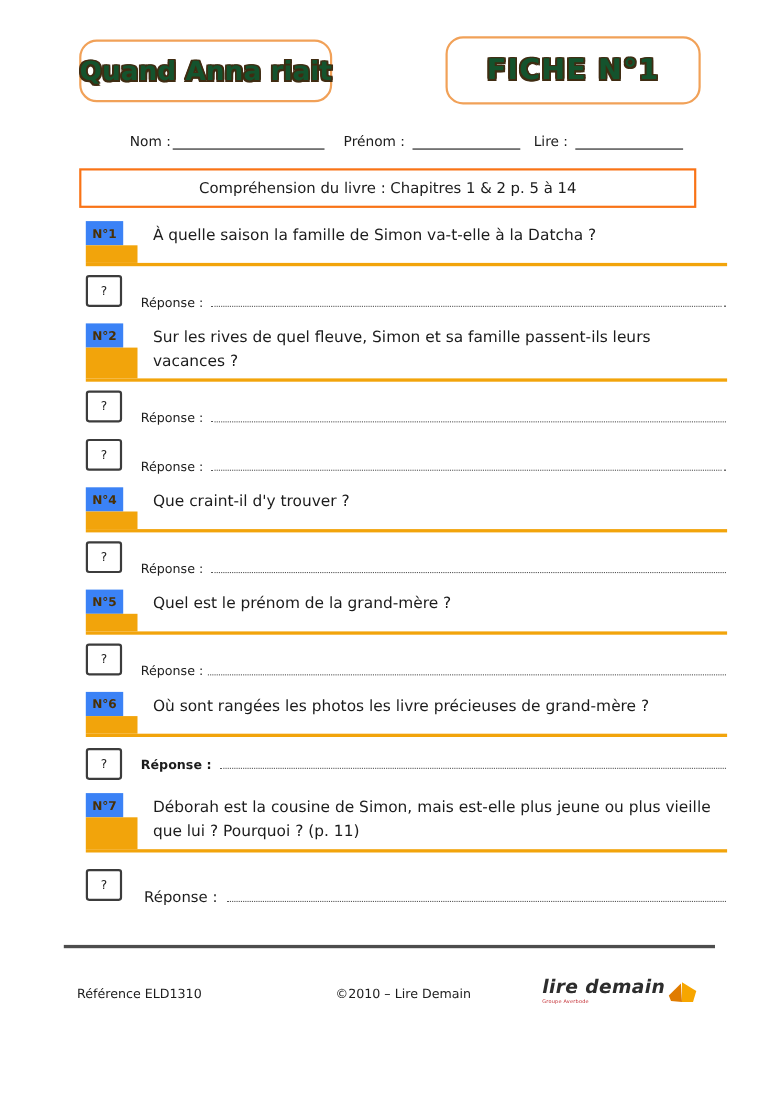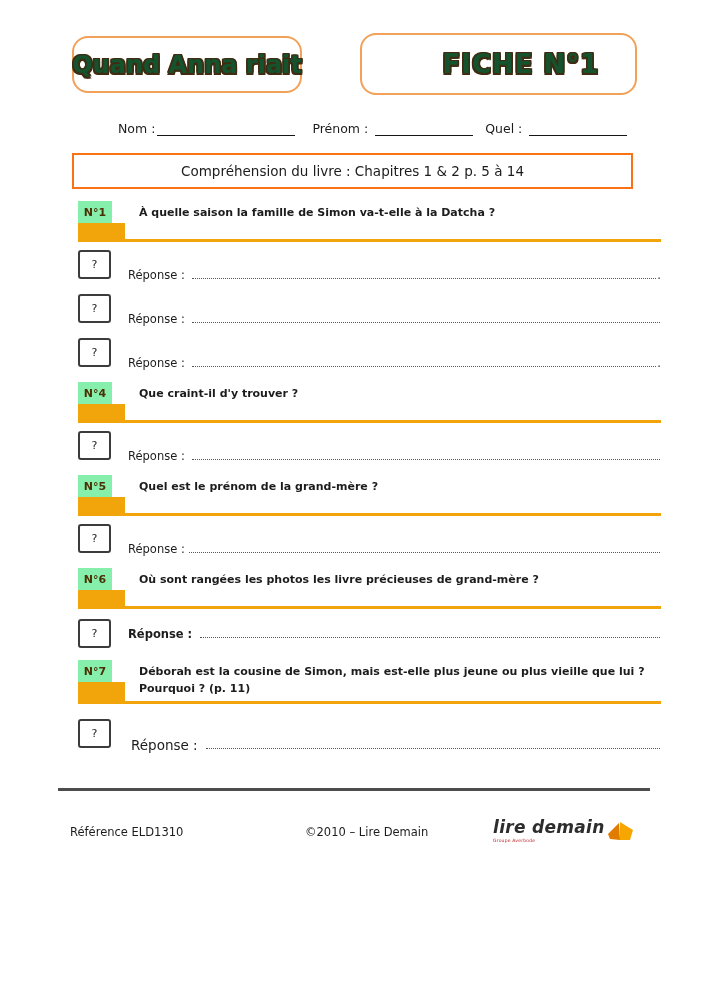--- a/index.html
+++ b/index.html
@@ -15,21 +15,21 @@
   
   .header-row {
     display:flex; justify-content:space-between; align-items:flex-start;
     padding:33px 70px 0 72px;
   }
   .title-box {
     border:2px solid #f1a158; border-radius:16px; background:#fff;
     display:flex; align-items:center; justify-content:center;
   }
   .title-box.left  { width:226px; height:53px; margin-top:3px; }
-  .title-box.right { width:228px; height:58px;padding-left:45px; }
+  .title-box.right { width:228px; height:58px; }
   .outline-text {
     color:#14532d; font-weight:bold;
     text-shadow:
       -1.5px -1.5px 0 #3f2c12, 1.5px -1.5px 0 #3f2c12,
       -1.5px  1.5px 0 #3f2c12, 1.5px  1.5px 0 #3f2c12,
       -1.5px  0     0 #3f2c12, 1.5px  0     0 #3f2c12,
        0     -1.5px 0 #3f2c12, 0      1.5px 0 #3f2c12;
     white-space:nowrap;
   }
   .title-box.left  .outline-text { font-size:24px; }
@@ -54,26 +54,26 @@
     display:flex; align-items:center; justify-content:center;
     font-size:13.5px;
   }
 
   
   .questions { margin:12px 0 0 78px; width:583px; }
   .question  { margin-bottom:12px; }
   .q-head { display:flex; border-bottom:3px solid #f2a40b; }
   .q-left { flex:0 0 47px; width:47px; display:flex; flex-direction:column; }
   .q-num {
-    width:34px; background:#86efac; color:#4a3004;
+    width:34px; background:#3b82f6; color:#4a3004;
     font-size:11px; font-weight:bold; text-align:center;
     padding:5px 0 4px 0;
   }
   .q-fill { flex:1; background:#f2a40b; min-height:16px; }
-  .q-text { padding:3px 14px 4px 14px; font-size:11px; line-height:1.55;font-weight:bold; }
+  .q-text { padding:3px 14px 4px 14px; font-size:14px; line-height:1.55; }
 
   .answer { display:flex; align-items:flex-end; margin-top:8px; min-height:32px; }
   .q-box {
     flex:0 0 29px; width:29px; height:25px; align-self:flex-start;
     border:2px solid #3c3c3c; border-radius:3px; background:#fff;
     display:flex; align-items:center; justify-content:center;
     font-size:11px; color:#222;
   }
   .answer-line { flex:1; display:flex; align-items:flex-end; margin-left:17px; font-size:11.5px; }
   .answer-label { white-space:pre; }
@@ -116,21 +116,21 @@
     <div class="title-box right">
       <span class="outline-text">FICHE N°1</span>
     </div>
   </div>
 
   <div class="identity-row">
     <span>Nom :</span>
     <span class="id-line line-nom"></span>
     <span class="lbl-prenom">Prénom :</span>
     <span class="id-line line-prenom"></span>
-    <span class="lbl-date">Quel :</span>
+    <span class="lbl-date">Lire :</span>
     <span class="id-line line-date"></span>
   </div>
 
   <div class="section-box">
     <span>Compréhension du livre : Chapitres 1 &amp; 2 p. 5 à 14</span>
   </div>
 
   <div class="questions">
 
     <div class="question">
@@ -145,20 +145,27 @@
         <div class="q-box">?</div>
         <div class="answer-line">
           <span class="answer-label">Réponse : </span>
           <span class="leader"></span>
           <span class="suffix">.</span>
         </div>
       </div>
     </div>
 
     <div class="question">
+      <div class="q-head">
+        <div class="q-left">
+          <div class="q-num">N°2</div>
+          <div class="q-fill"></div>
+        </div>
+        <div class="q-text">Sur les rives de quel fleuve, Simon et sa famille passent-ils leurs vacances ?</div>
+      </div>
       <div class="answer">
         <div class="q-box">?</div>
         <div class="answer-line">
           <span class="answer-label">Réponse : </span>
           <span class="leader"></span>
           <span class="suffix"></span>
         </div>
       </div>
     </div>
 

